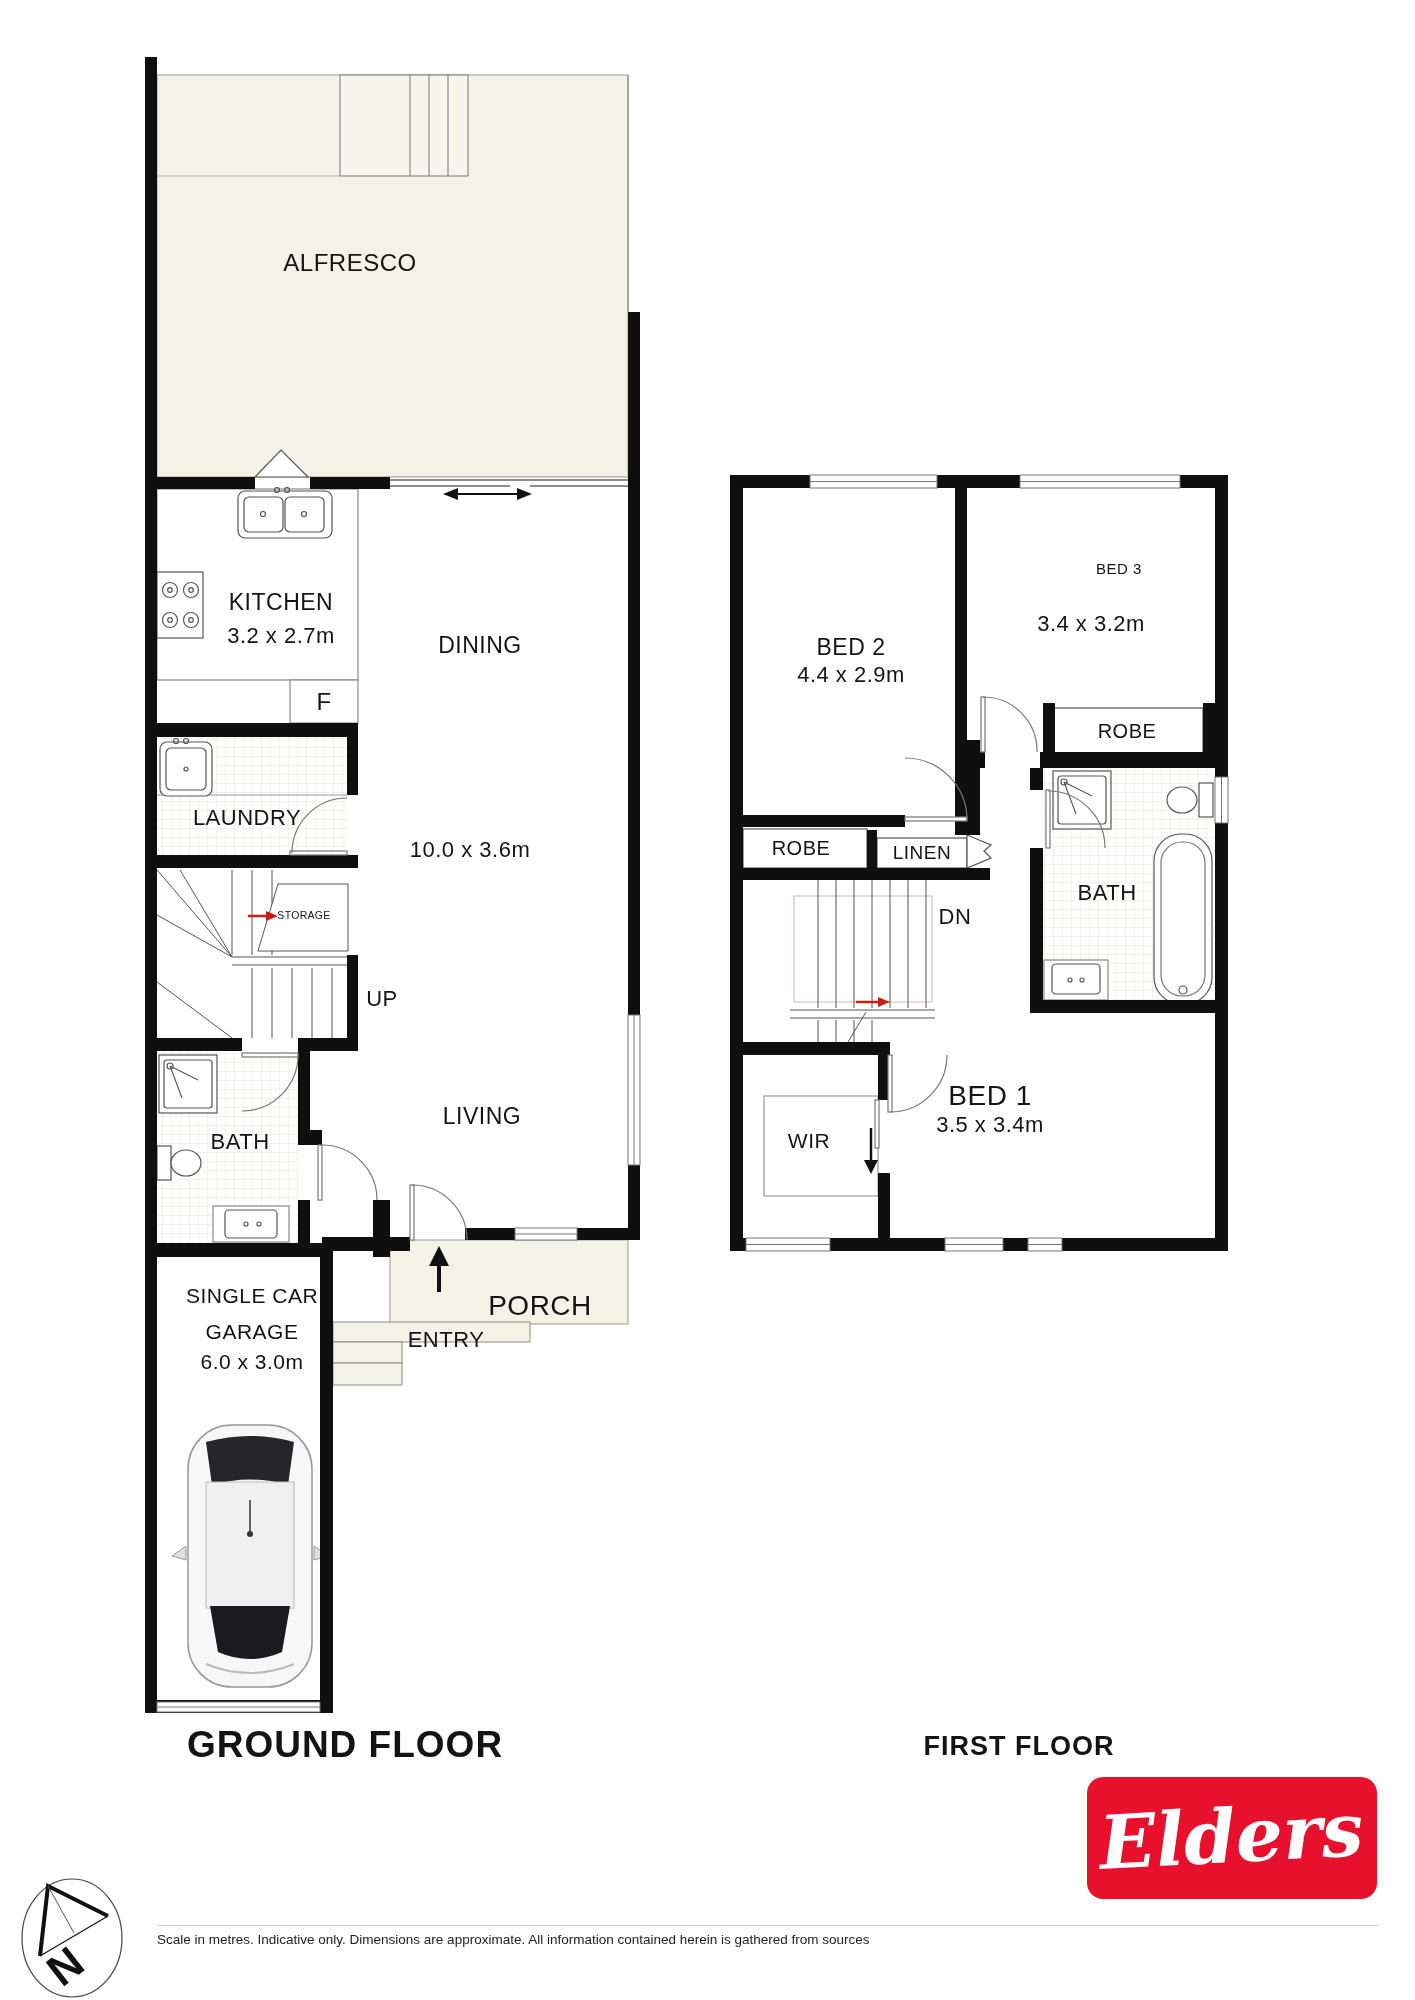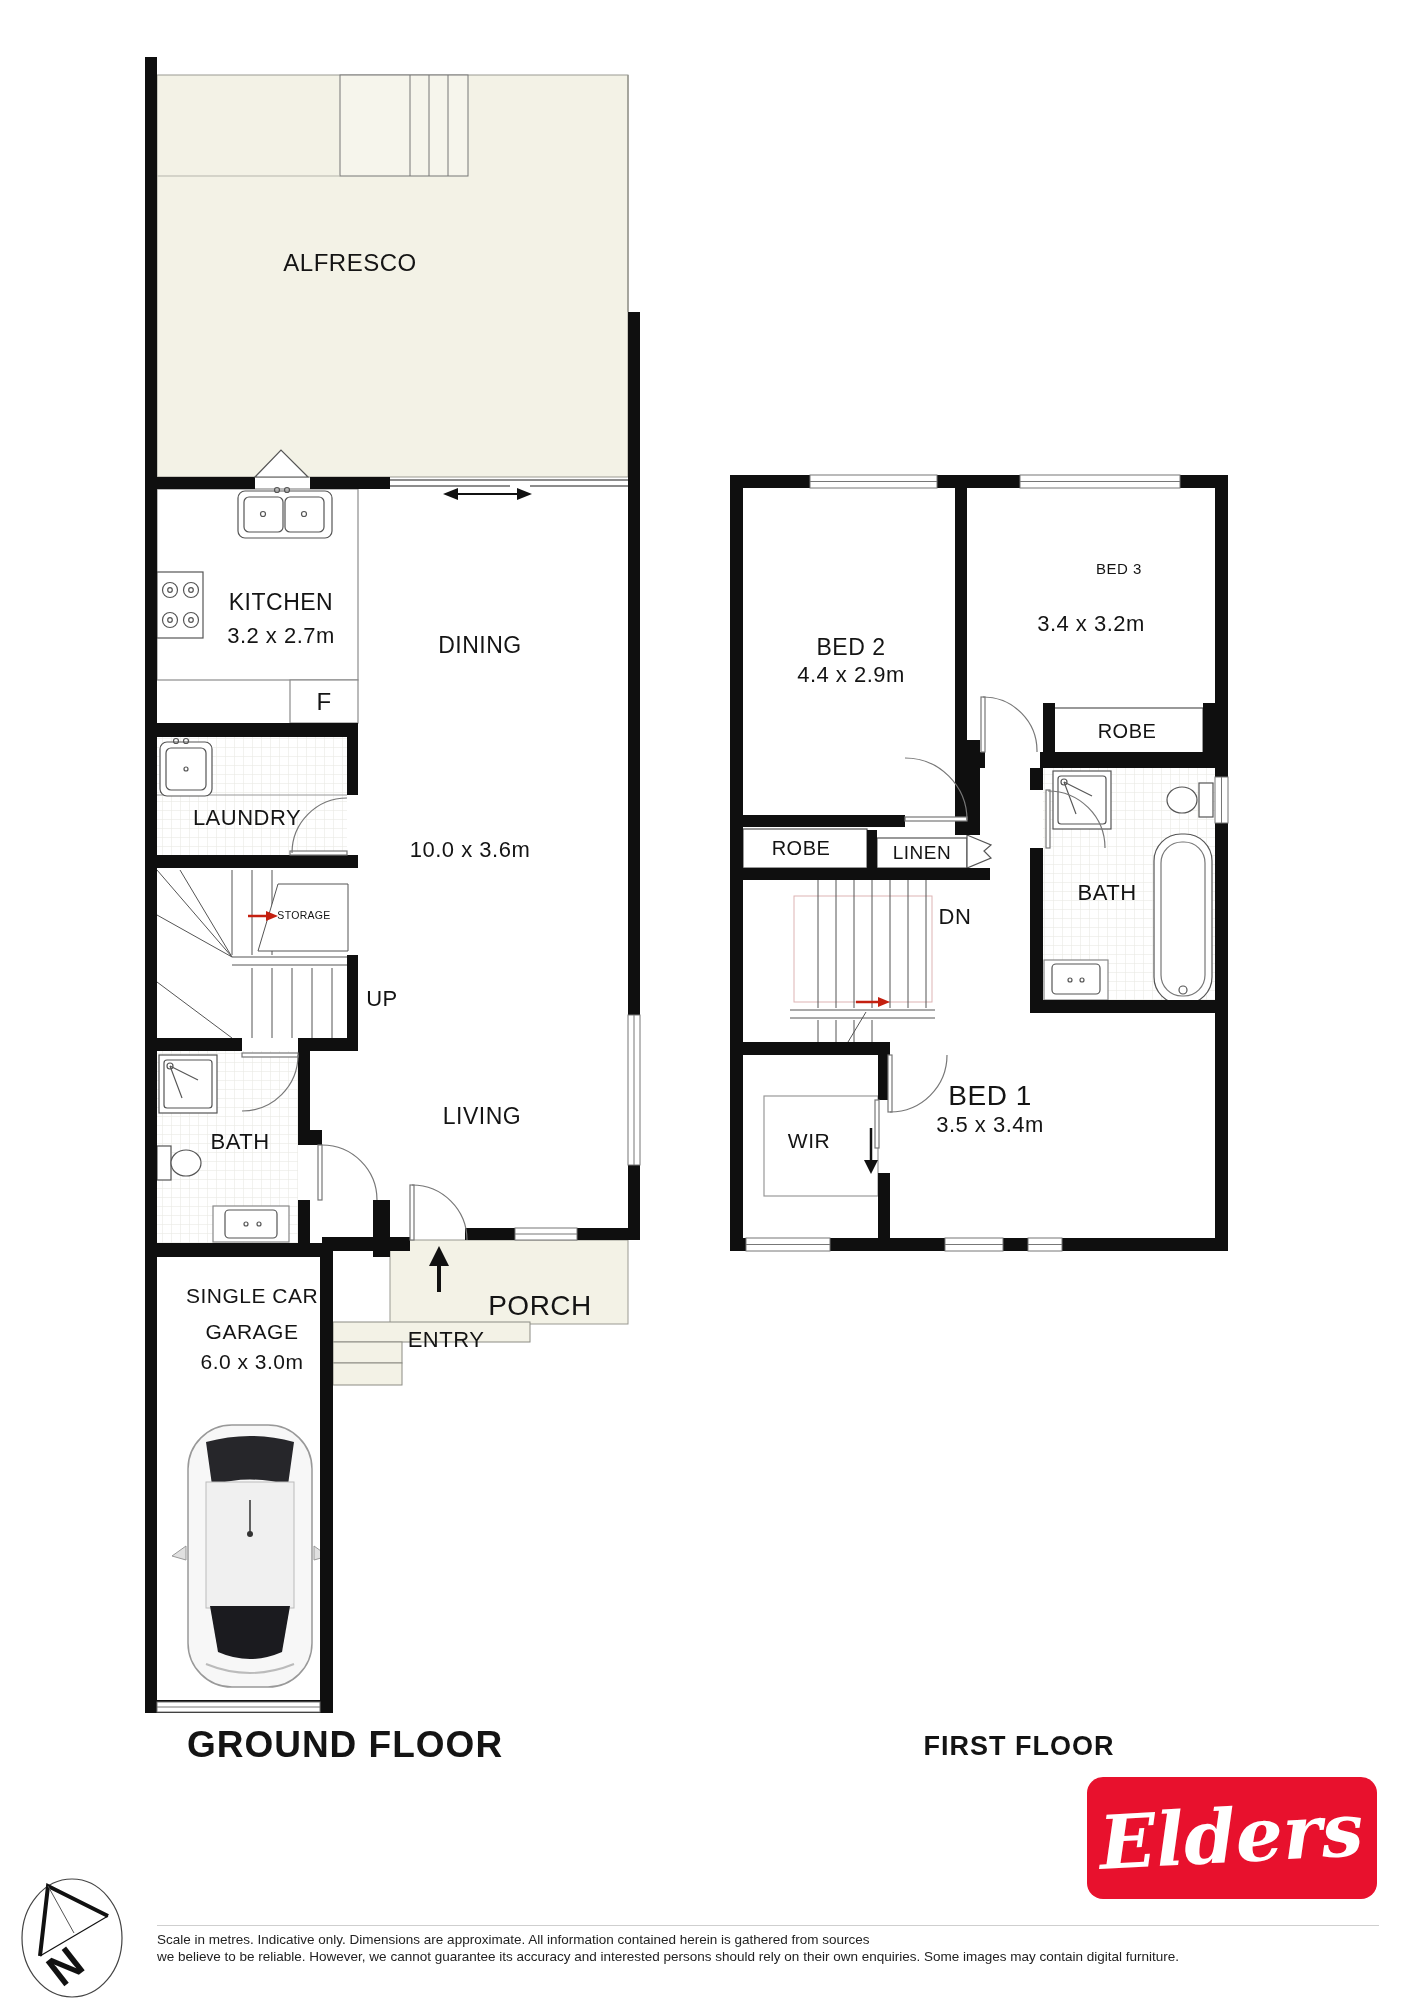--- a/index.html
+++ b/index.html
@@ -360,15 +360,14 @@
 <div class="lbl" style="left:922px;top:853px;font-size:19px;">LINEN</div>
 <div class="lbl" style="left:955px;top:917px;font-size:22px;">DN</div>
 <div class="lbl" style="left:1107px;top:893px;font-size:22px;">BATH</div>
 <div class="lbl" style="left:809px;top:1141px;font-size:21px;">WIR</div>
 <div class="lbl" style="left:990px;top:1096px;font-size:28px;">BED 1</div>
 <div class="lbl" style="left:990px;top:1125px;font-size:22px;">3.5 x 3.4m</div>
 <div class="lbl title" style="left:1019px;top:1746px;font-size:27px;">FIRST FLOOR</div>
 
 <div class="footer-rule"></div>
 <div class="disc" style="top:1932px;">Scale in metres. Indicative only. Dimensions are approximate. All information contained herein is gathered from sources</div>
-<div class="disc" style="top:1949px;">we believe to be reliable. However, we cannot guarantee its accuracy and interested persons should rely on their own enquiries. Some images may contain digital furniture.</div>
 
 </div>
 
 </body></html>

